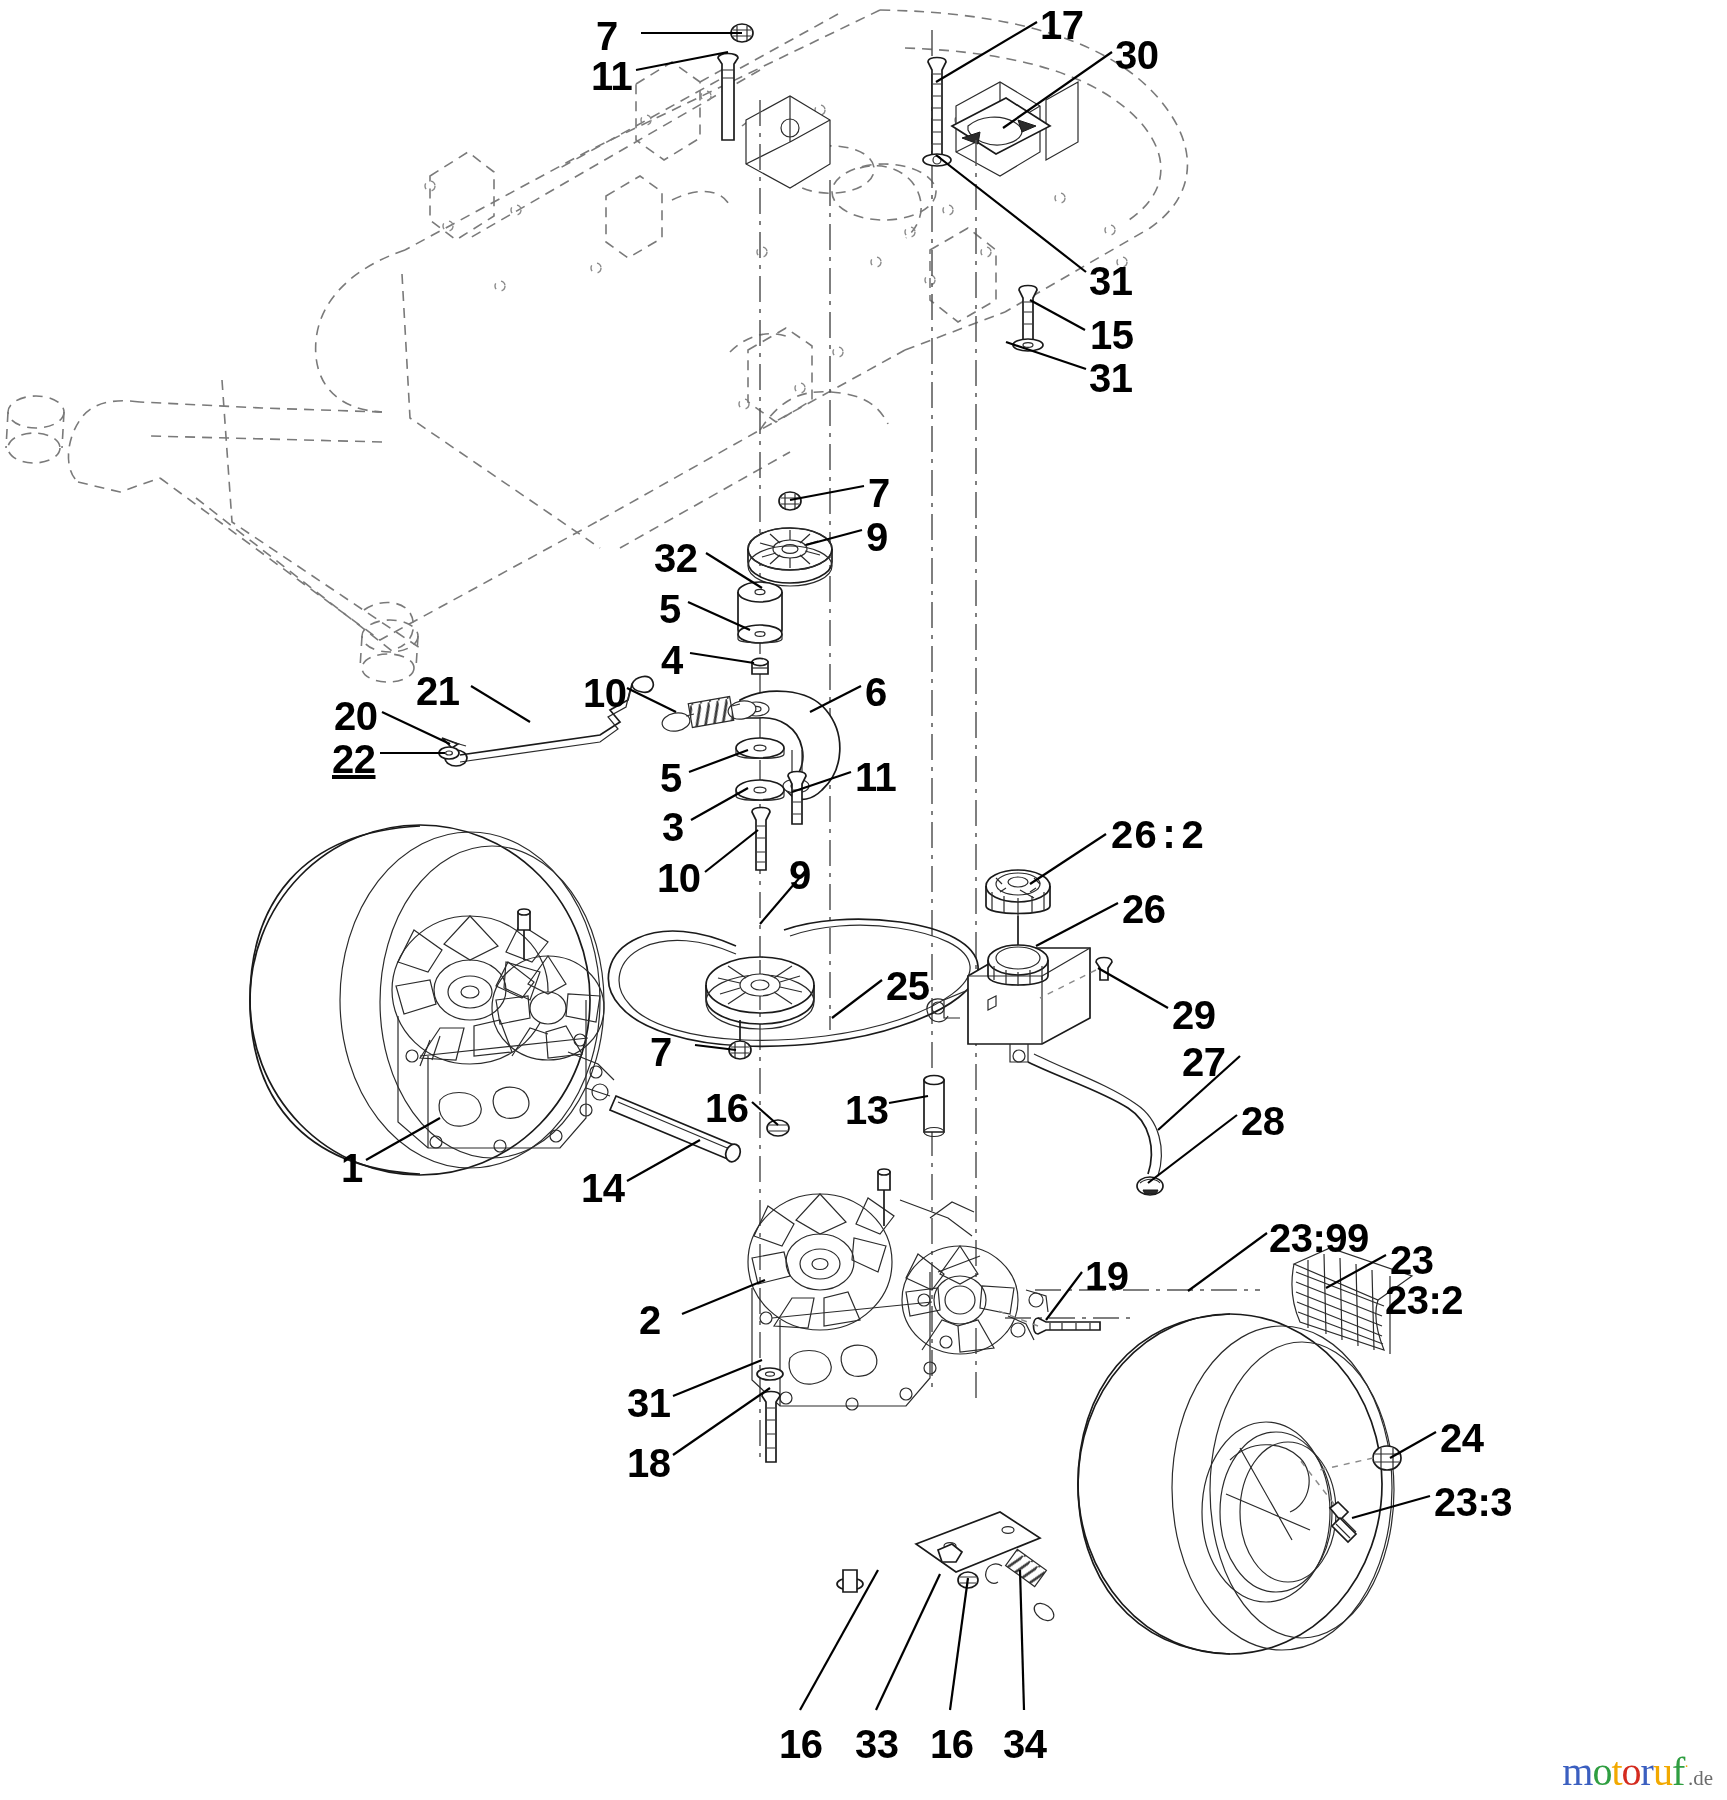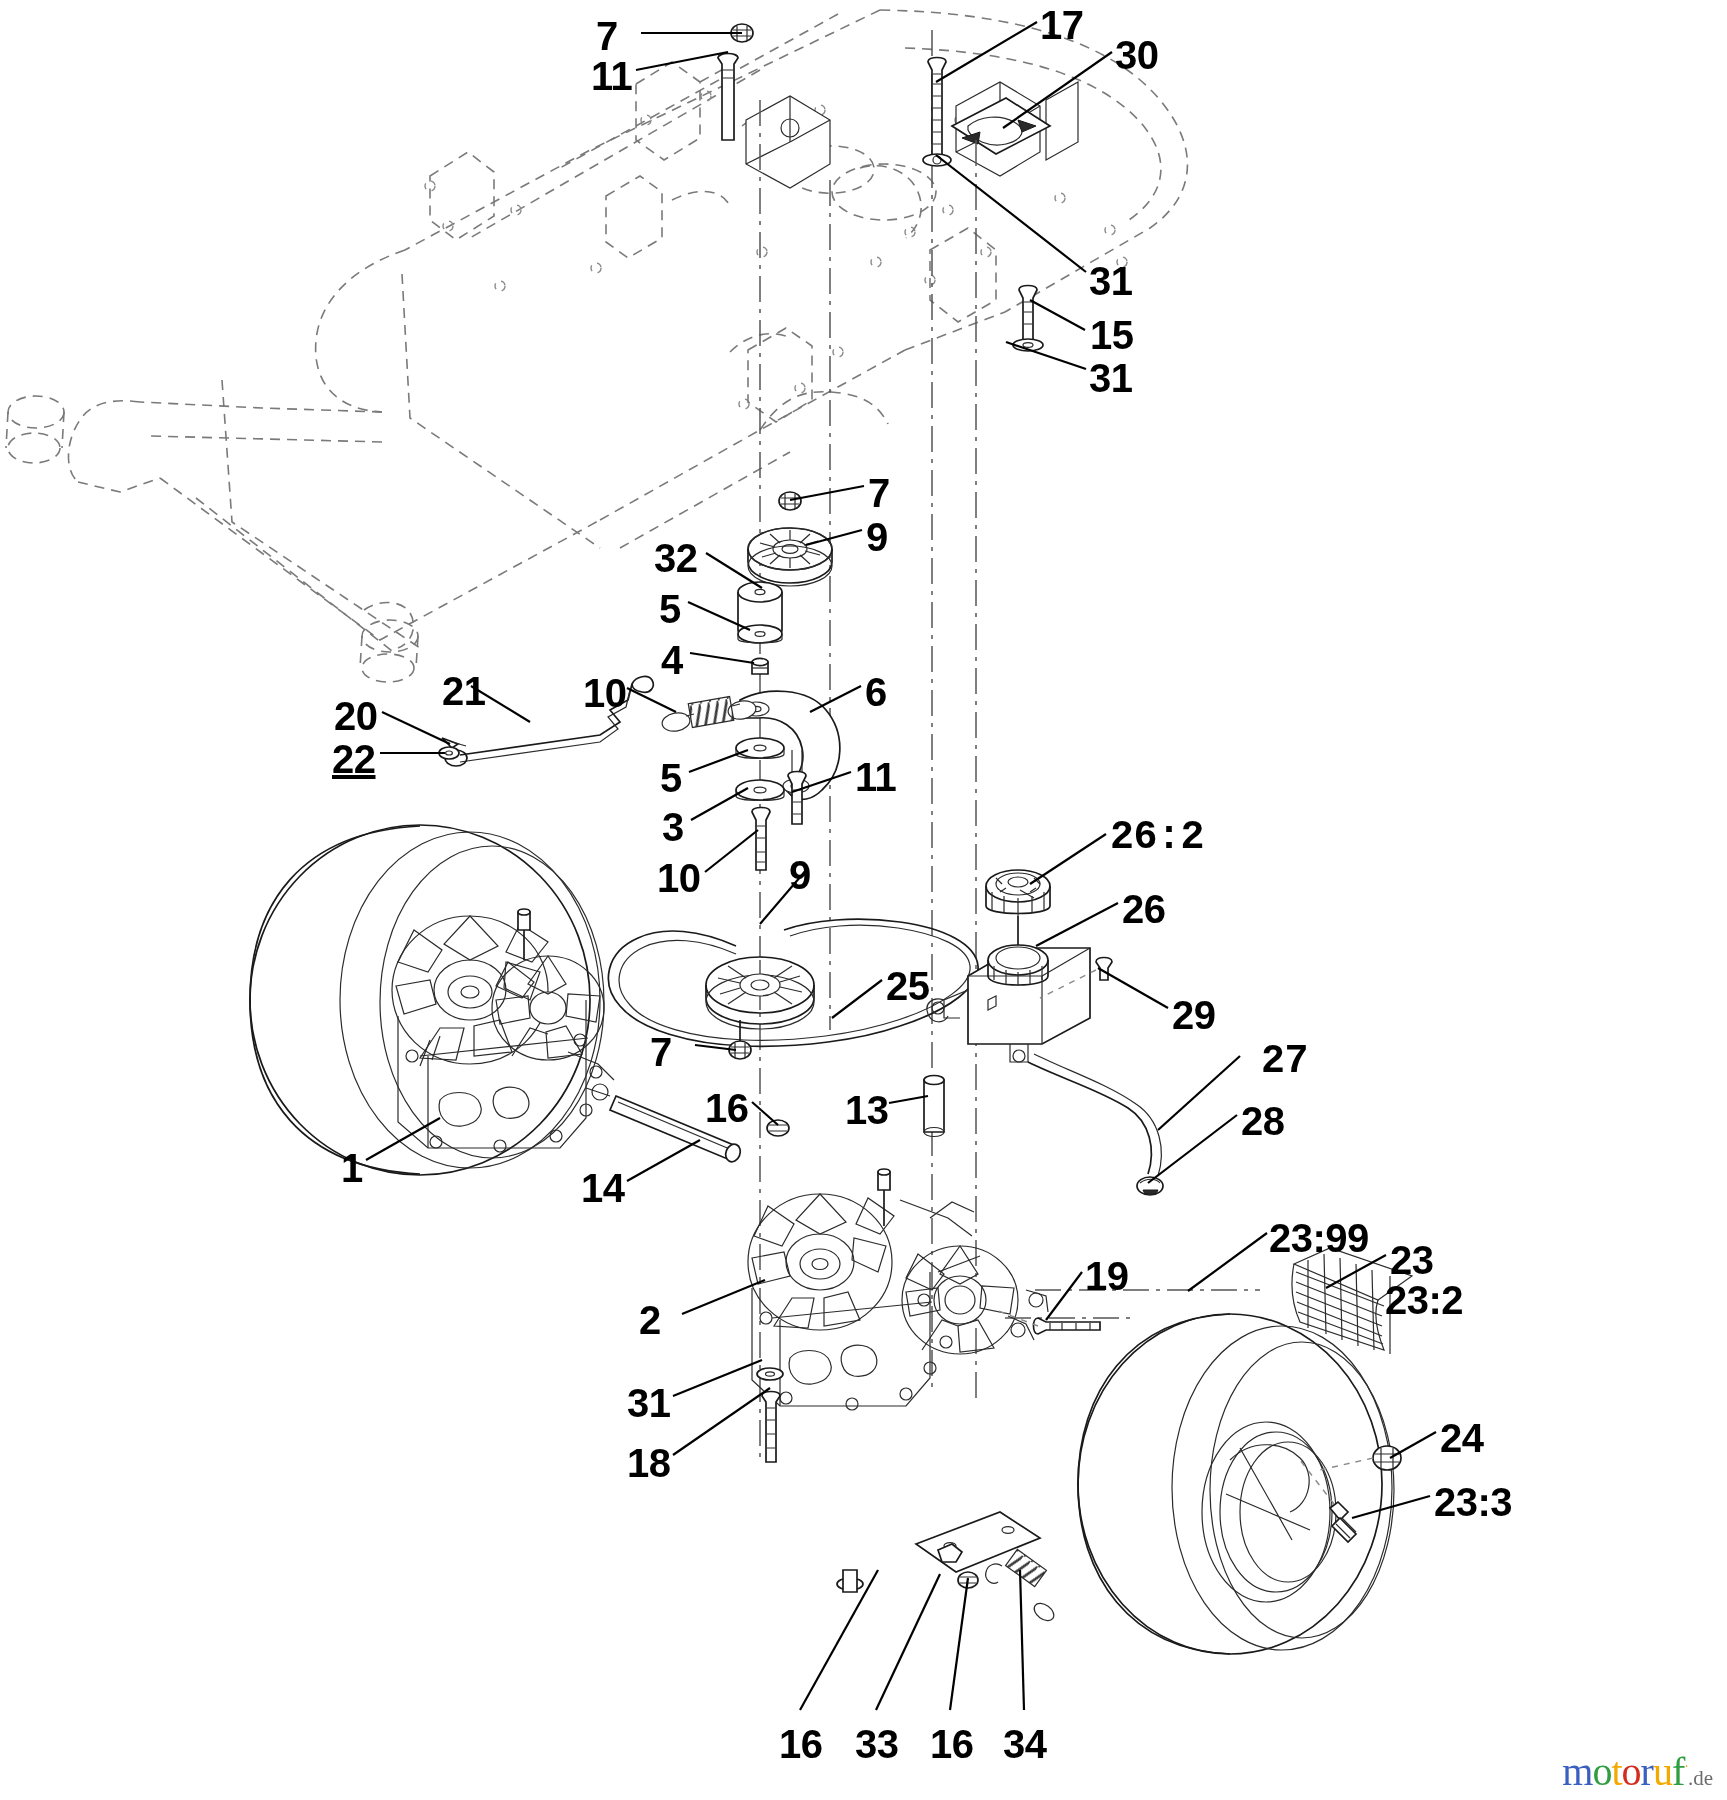--- a/index.html
+++ b/index.html
@@ -643,35 +643,35 @@
       <div class="callout" style="left: 1115px; top: 35px;">30</div>
       <div class="callout" style="left: 1089px; top: 261px;">31</div>
       <div class="callout" style="left: 1090px; top: 315px;">15</div>
       <div class="callout" style="left: 1089px; top: 358px;">31</div>
       <div class="callout" style="left: 868px; top: 473px;">7</div>
       <div class="callout" style="left: 866px; top: 517px;">9</div>
       <div class="callout" style="left: 654px; top: 538px;">32</div>
       <div class="callout" style="left: 659px; top: 589px;">5</div>
       <div class="callout" style="left: 661px; top: 640px;">4</div>
       <div class="callout" style="left: 865px; top: 672px;">6</div>
-      <div class="callout" style="left: 442px; top: 671px;">21</div>
+      <div class="callout" style="left: 416px; top: 671px;">21</div>
       <div class="callout" style="left: 583px; top: 673px;">10</div>
       <div class="callout" style="left: 334px; top: 696px;">20</div>
       <div class="callout" style="left: 332px; top: 739px; text-decoration: underline;">22</div>
       <div class="callout" style="left: 660px; top: 758px;">5</div>
       <div class="callout" style="left: 855px; top: 757px;">11</div>
       <div class="callout" style="left: 662px; top: 807px;">3</div>
       <div class="callout" style="left: 657px; top: 858px;">10</div>
       <div class="callout" style="left: 789px; top: 855px;">9</div>
       <div class="callout" style="left: 1110px; top: 818px; font-family: Liberation Mono, monospace;">26:2</div>
       <div class="callout" style="left: 1122px; top: 889px;">26</div>
       <div class="callout" style="left: 886px; top: 966px;">25</div>
       <div class="callout" style="left: 1172px; top: 995px;">29</div>
       <div class="callout" style="left: 650px; top: 1032px;">7</div>
-      <div class="callout" style="left: 1261px; top: 1042px; font-family: Liberation Mono, monospace;">27</div>
+      <div class="callout" style="left: 1182px; top: 1042px;">27</div>
       <div class="callout" style="left: 705px; top: 1088px;">16</div>
       <div class="callout" style="left: 845px; top: 1090px;">13</div>
       <div class="callout" style="left: 1241px; top: 1101px;">28</div>
       <div class="callout" style="left: 341px; top: 1148px;">1</div>
       <div class="callout" style="left: 581px; top: 1168px;">14</div>
       <div class="callout" style="left: 1269px; top: 1218px;">23:99</div>
       <div class="callout" style="left: 1390px; top: 1240px;">23</div>
       <div class="callout" style="left: 1385px; top: 1280px;">23:2</div>
       <div class="callout" style="left: 1085px; top: 1256px;">19</div>
       <div class="callout" style="left: 639px; top: 1300px;">2</div>

